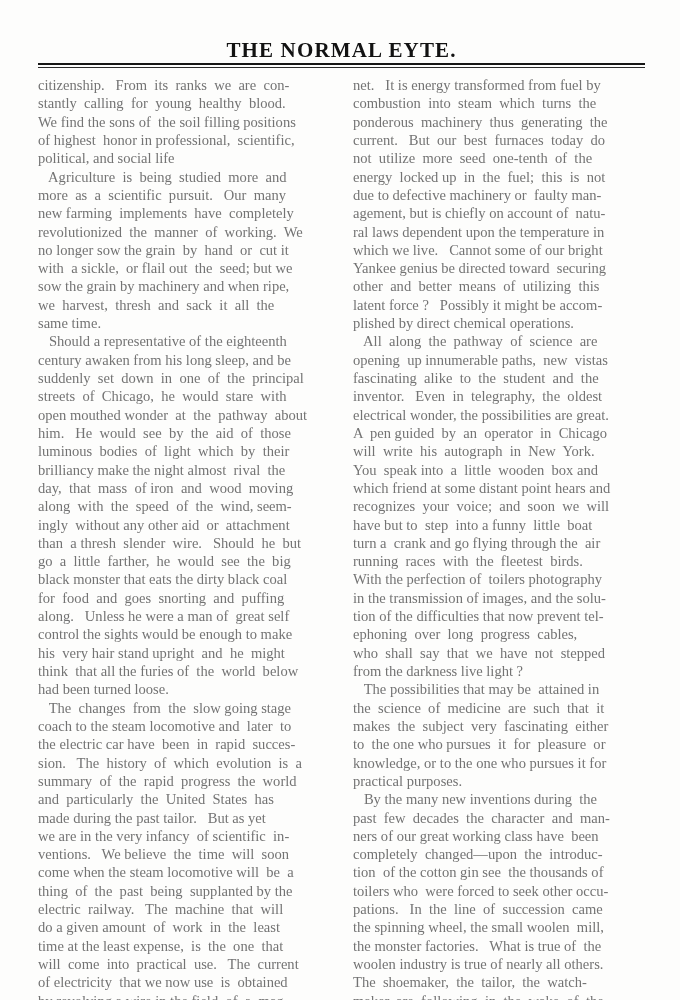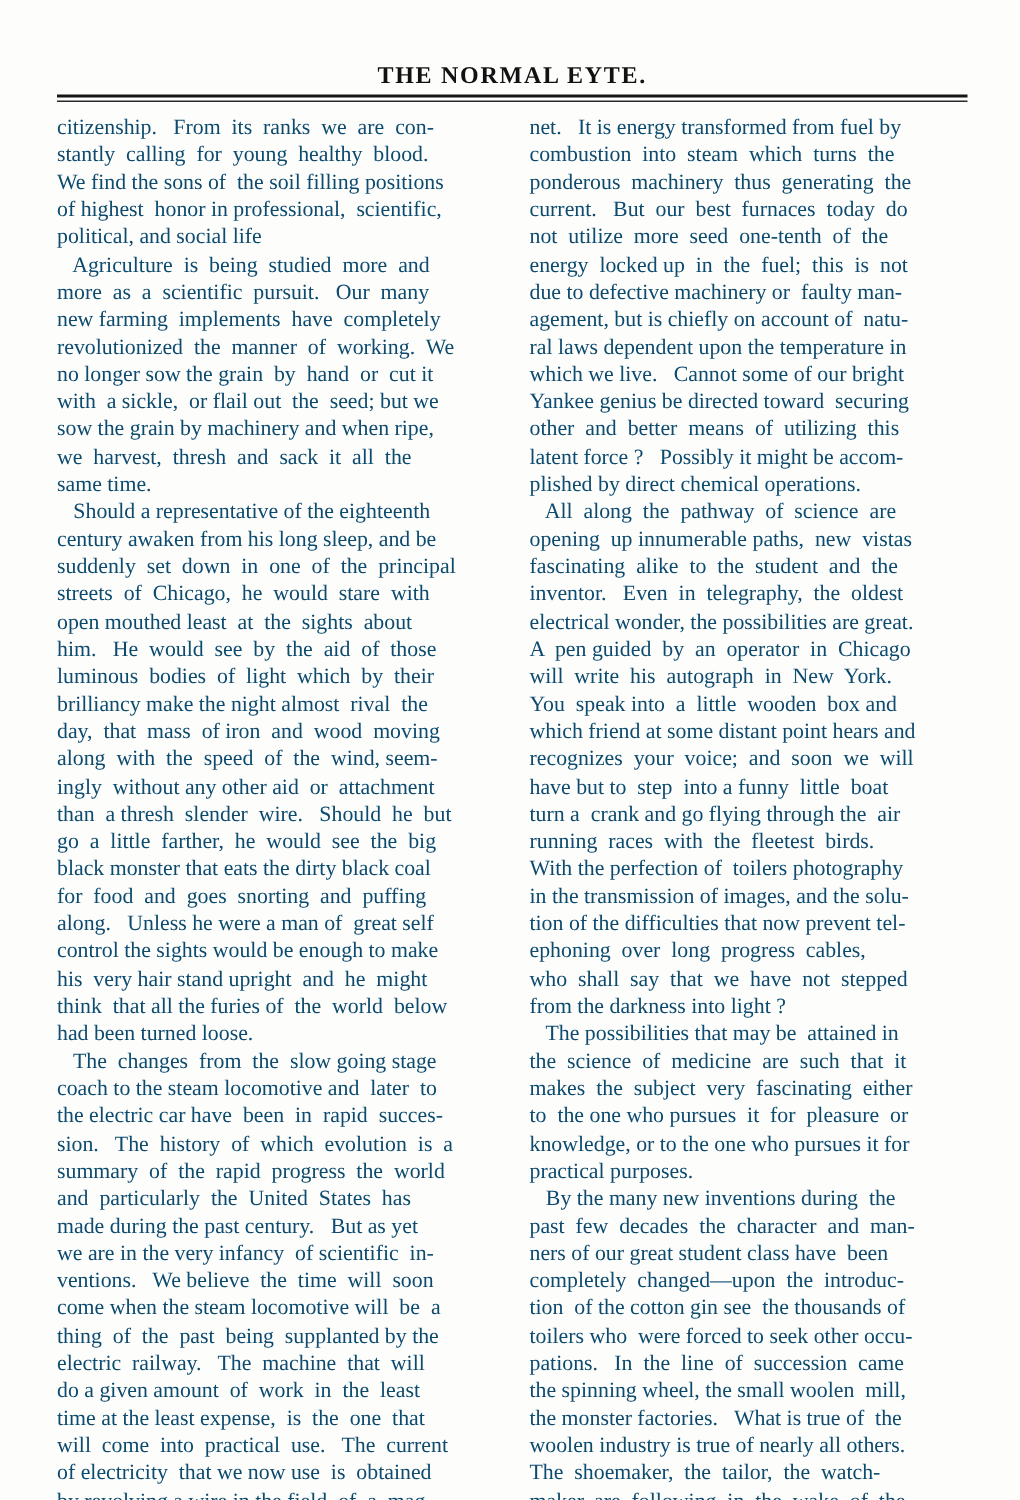--- a/index.html
+++ b/index.html
@@ -26,21 +26,21 @@
   .masthead {
     position: absolute;
     left: 38px;
     top: 42px;
     width: 607px;
     text-align: center;
   }
   .masthead-title {
     font-family: "Liberation Serif", "DejaVu Serif", serif;
     font-weight: bold;
-    font-size: 16px;
+    font-size: 21px;
     letter-spacing: 1.15px;
     color: #121212;
     line-height: 17px;
     white-space: nowrap;
   }
 
   .rule-group {
     position: absolute;
     left: 38px;
     top: 63px;
@@ -69,21 +69,21 @@
     justify-content: space-between;
   }
   .column {
     width: 292px;
   }
 
   .para {
     margin: 0;
     font-size: 14.55px;
     line-height: 18.32px;
-    color: #0c4a6e;
+    color: #737373;
     text-align: left;
     -webkit-font-smoothing: antialiased;
   }
   .para .ln {
     display: block;
     white-space: pre;
   }
   
 </style>
 </head>
@@ -119,21 +119,21 @@
           <span class="ln">with  a sickle,  or flail out  the  seed; but we</span>
           <span class="ln">sow the grain by machinery and when ripe,</span>
           <span class="ln">we  harvest,  thresh  and  sack  it  all  the</span>
           <span class="ln">same time.</span>
         </p>
         <p class="para">
           <span class="ln">   Should a representative of the eighteenth</span>
           <span class="ln">century awaken from his long sleep, and be</span>
           <span class="ln">suddenly  set  down  in  one  of  the  principal</span>
           <span class="ln">streets  of  Chicago,  he  would  stare  with</span>
-          <span class="ln">open mouthed least  at  the  sights  about</span>
+          <span class="ln">open mouthed wonder  at  the  pathway  about</span>
           <span class="ln">him.   He  would  see  by  the  aid  of  those</span>
           <span class="ln">luminous  bodies  of  light  which  by  their</span>
           <span class="ln">brilliancy make the night almost  rival  the</span>
           <span class="ln">day,  that  mass  of iron  and  wood  moving</span>
           <span class="ln">along  with  the  speed  of  the  wind, seem-</span>
           <span class="ln">ingly  without any other aid  or  attachment</span>
           <span class="ln">than  a thresh  slender  wire.   Should  he  but</span>
           <span class="ln">go  a  little  farther,  he  would  see  the  big</span>
           <span class="ln">black monster that eats the dirty black coal</span>
           <span class="ln">for  food  and  goes  snorting  and  puffing</span>
@@ -143,21 +143,21 @@
           <span class="ln">think  that all the furies of  the  world  below</span>
           <span class="ln">had been turned loose.</span>
         </p>
         <p class="para">
           <span class="ln">   The  changes  from  the  slow going stage</span>
           <span class="ln">coach to the steam locomotive and  later  to</span>
           <span class="ln">the electric car have  been  in  rapid  succes-</span>
           <span class="ln">sion.   The  history  of  which  evolution  is  a</span>
           <span class="ln">summary  of  the  rapid  progress  the  world</span>
           <span class="ln">and  particularly  the  United  States  has</span>
-          <span class="ln">made during the past century.   But as yet</span>
+          <span class="ln">made during the past tailor.   But as yet</span>
           <span class="ln">we are in the very infancy  of scientific  in-</span>
           <span class="ln">ventions.   We believe  the  time  will  soon</span>
           <span class="ln">come when the steam locomotive will  be  a</span>
           <span class="ln">thing  of  the  past  being  supplanted by the</span>
           <span class="ln">electric  railway.   The  machine  that  will</span>
           <span class="ln">do a given amount  of  work  in  the  least</span>
           <span class="ln">time at the least expense,  is  the  one  that</span>
           <span class="ln">will  come  into  practical  use.   The  current</span>
           <span class="ln">of electricity  that we now use  is  obtained</span>
           <span class="ln">by revolving a wire in the field  of  a  mag-</span>
@@ -192,34 +192,34 @@
           <span class="ln">which friend at some distant point hears and</span>
           <span class="ln">recognizes  your  voice;  and  soon  we  will</span>
           <span class="ln">have but to  step  into a funny  little  boat</span>
           <span class="ln">turn a  crank and go flying through the  air</span>
           <span class="ln">running  races  with  the  fleetest  birds.</span>
           <span class="ln">With the perfection of  toilers photography</span>
           <span class="ln">in the transmission of images, and the solu-</span>
           <span class="ln">tion of the difficulties that now prevent tel-</span>
           <span class="ln">ephoning  over  long  progress  cables,</span>
           <span class="ln">who  shall  say  that  we  have  not  stepped</span>
-          <span class="ln">from the darkness into light ?</span>
+          <span class="ln">from the darkness live light ?</span>
         </p>
         <p class="para">
           <span class="ln">   The possibilities that may be  attained in</span>
           <span class="ln">the  science  of  medicine  are  such  that  it</span>
           <span class="ln">makes  the  subject  very  fascinating  either</span>
           <span class="ln">to  the one who pursues  it  for  pleasure  or</span>
           <span class="ln">knowledge, or to the one who pursues it for</span>
           <span class="ln">practical purposes.</span>
         </p>
         <p class="para">
           <span class="ln">   By the many new inventions during  the</span>
           <span class="ln">past  few  decades  the  character  and  man-</span>
-          <span class="ln">ners of our great student class have  been</span>
+          <span class="ln">ners of our great working class have  been</span>
           <span class="ln">completely  changed—upon  the  introduc-</span>
           <span class="ln">tion  of the cotton gin see  the thousands of</span>
           <span class="ln">toilers who  were forced to seek other occu-</span>
           <span class="ln">pations.   In  the  line  of  succession  came</span>
           <span class="ln">the spinning wheel, the small woolen  mill,</span>
           <span class="ln">the monster factories.   What is true of  the</span>
           <span class="ln">woolen industry is true of nearly all others.</span>
           <span class="ln">The  shoemaker,  the  tailor,  the  watch-</span>
           <span class="ln">maker, are  following  in  the  wake  of  the</span>
         </p>

